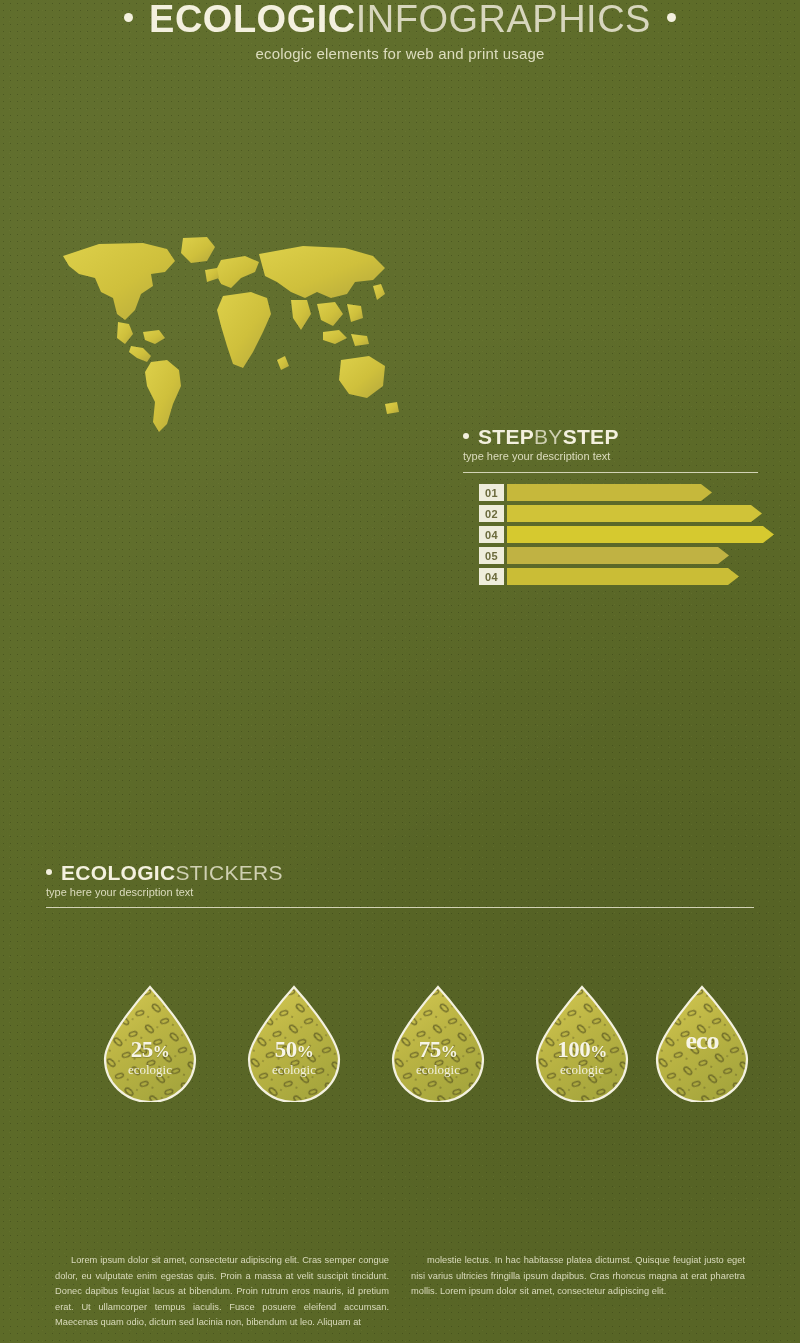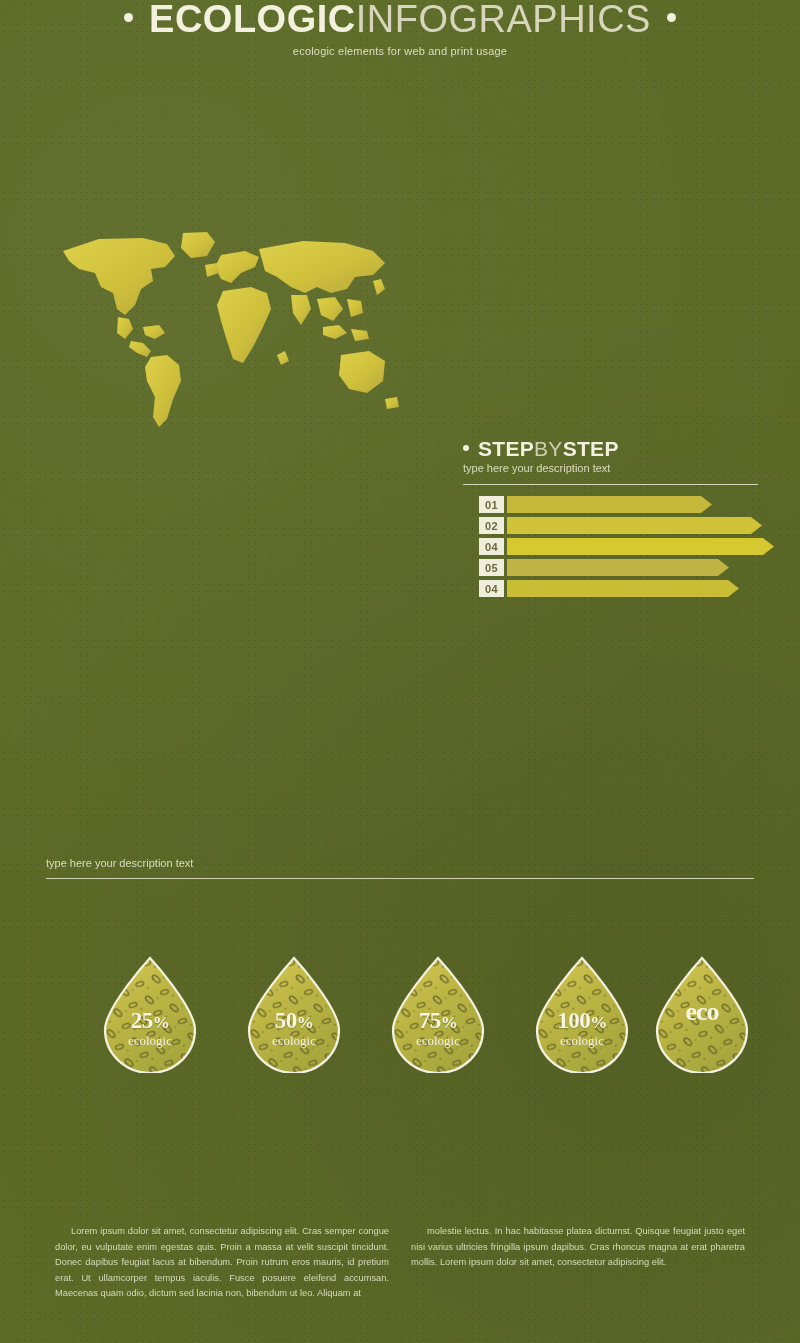--- a/index.html
+++ b/index.html
@@ -29,38 +29,38 @@
   }
   #page > * { position: relative; z-index: 1; }
 
   
   .header { text-align:center; }
   .h-title { font-size:38px; letter-spacing:0.5px; line-height:1; white-space:nowrap; }
   .h-title .bold { font-weight:bold; color:#f3f0de; }
   .h-title .thin { font-weight:300; color:#d7d6bd; }
   .h-dot { display:inline-block; width:9px; height:9px; border-radius:50%;
            background:#f3f0de; vertical-align:10px; margin:0 16px; }
-  .h-sub { font-size:11px; color:#ddddbf; margin-top:7px; font-weight:300; letter-spacing:.2px; }
+  .h-sub { font-size:15px; color:#ddddbf; margin-top:7px; font-weight:300; letter-spacing:.2px; }
 
   
   .sect-head { position:relative; }
   .sect-title { font-size:21px; line-height:1; white-space:nowrap; }
   .sect-title .bd { font-weight:bold; color:#f3f0de; letter-spacing:.3px; }
   .sect-title .tn { font-weight:300; color:#cfd0b2; letter-spacing:.3px; }
   .sect-dot { display:inline-block; width:6px; height:6px; border-radius:50%;
               background:#f3f0de; vertical-align:5px; margin-right:9px; }
   .sect-sub { font-size:11px; color:#dcdcbe; margin-top:3px; font-weight:300; }
   .rule { height:1px; background:#e8e6cf; opacity:.85; margin-top:9px; }
 
   
   .map-wrap { position:absolute; left:55px; top:172px; width:350px; height:205px; }
   .map-wrap svg { width:100%; height:100%; display:block; }
 
   
-  .sbs { position:absolute; left:463px; top:176px; width:295px; }
+  .sbs { position:absolute; left:463px; top:159px; width:295px; }
   .sbs .rule { margin-top:10px; }
   .steps { margin-top:11px;padding-left:16px; }
   .step-row { display:flex; align-items:stretch; height:17px; margin-bottom:4px; }
   .step-num {
     width:25px; background:#efeddb; color:#6b6a3c; font-size:11px; font-weight:bold;
     display:flex; align-items:center; justify-content:center; flex:0 0 25px;
     letter-spacing:.5px;
   }
   .step-bar { position:relative; height:17px; margin-left:3px; }
   .step-bar .body {
@@ -217,20 +217,23 @@
               <span class="st-bold">SAMPLE</span>
               <span class="st-bold" style="font-weight: normal; color: rgb(216, 211, 160);">TEXT</span>
               <span class="st-thin">(inscription text)</span>
             </div>
           </div>
         </div>
       </div>
   </div>
 
   <div class="stickers-head sect-head">
+    <div class="sect-title">
+      <span class="sect-dot"></span><span class="bd">ECOLOGIC</span><span class="tn">STICKERS</span>
+    </div>
     <div class="sect-sub">type here your description text</div>
     <div class="rule"></div>
   </div>
 
   <div class="drops" id="drops-row">
       <div class="drop" style="left: 56px;">
         <svg viewBox="0 0 96 118" xmlns="http://www.w3.org/2000/svg">
           <defs>
             <linearGradient id="dp0g" x1="0" y1="0" x2="0.6" y2="1">
               <stop offset="0%" stop-color="#d8cc55"></stop>

